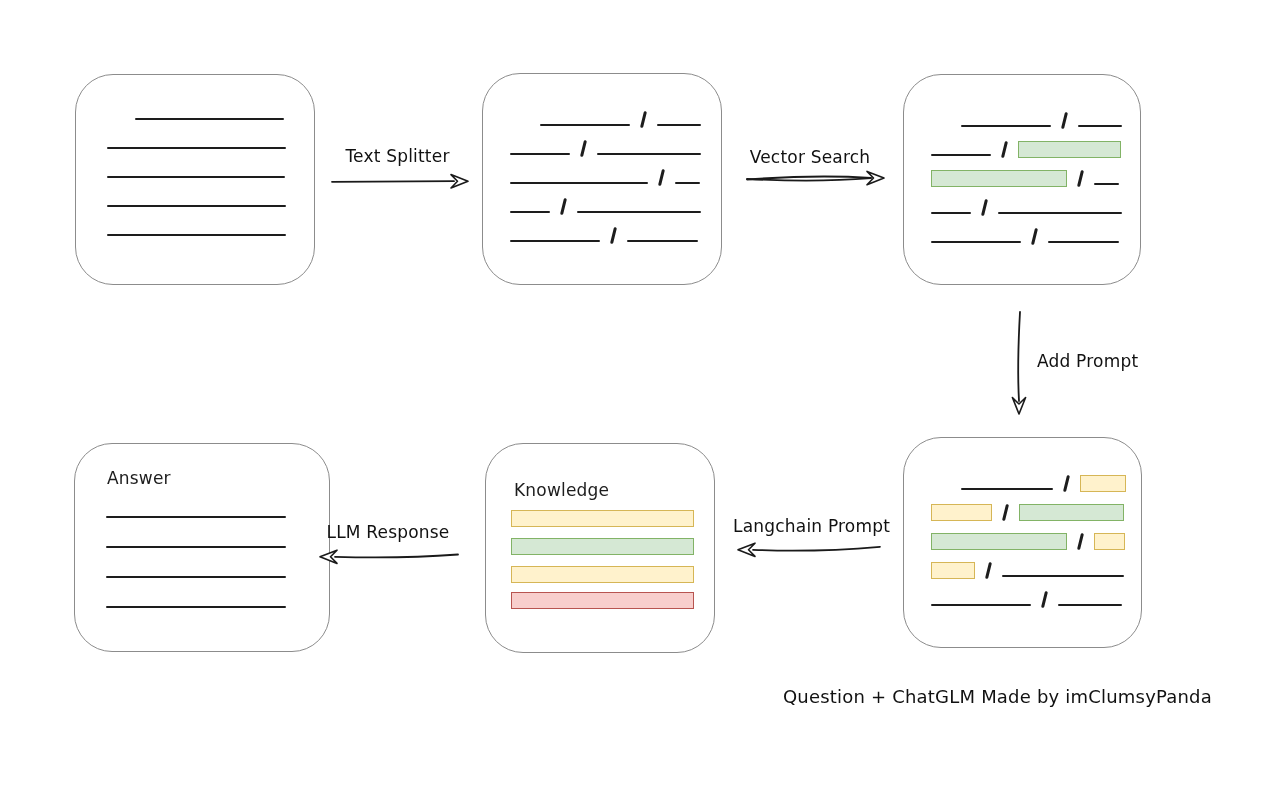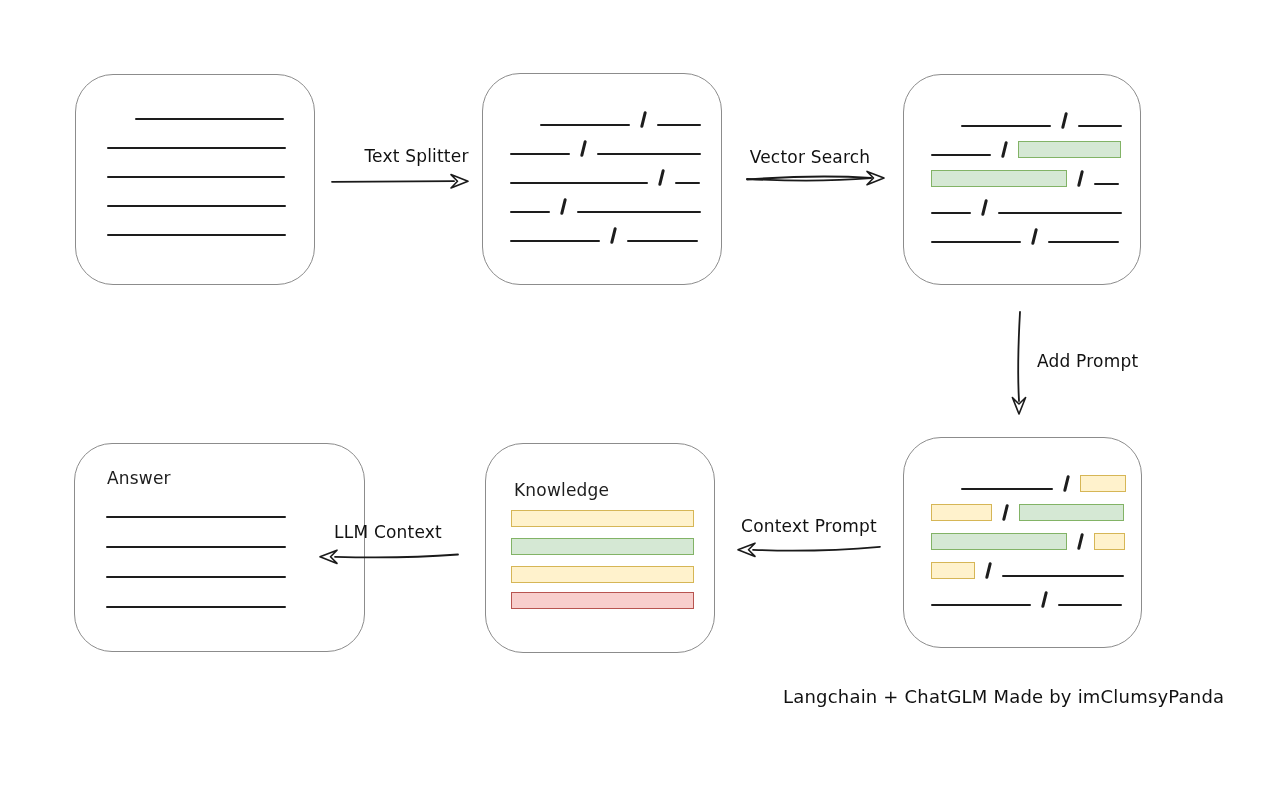--- a/index.html
+++ b/index.html
@@ -160,56 +160,56 @@
     <div class="pbar-stack">
         <div class="seg-bar pbar bar-yellow"></div>
         <div class="seg-bar pbar bar-green"></div>
         <div class="seg-bar pbar bar-yellow"></div>
       </div>
     <div class="pbar-stack" style="margin-top:9px">
         <div class="seg-bar pbar bar-red"></div>
       </div>
   </div>
 
-  <div class="box" style="left:74px;top:443px;width:291px;height:209px">
+  <div class="box" style="left:74px;top:443px;width:256px;height:209px">
     <div class="box-title ans-title">Answer</div>
     <div class="ans-lines">
         <div class="ans-line"></div>
         <div class="ans-line"></div>
         <div class="ans-line"></div>
         <div class="ans-line"></div>
       </div>
   </div>
 
-  <div class="arrow-label" style="left:344px;top:146px;width:145px">Text Splitter</div>
+  <div class="arrow-label" style="left:325px;top:146px;width:145px">Text Splitter</div>
   <svg class="arw" style="left:330px;top:170px" width="140" height="22">
     <path d="M2 11.8 L124 11.2"></path>
     <path class="head" d="M138 11.2 L121 4.6 L127.5 11.2 L121 18 Z"></path>
   </svg>
 
   <div class="arrow-label" style="left:740px;top:147px;width:140px">Vector Search</div>
   <svg class="arw" style="left:744px;top:166px" width="142" height="24">
     <path d="M3 13.5 Q70 8.5 127 11.8"></path>
     <path d="M3 13 Q72 16.5 127 12.2"></path>
     <path class="head" d="M140 12 L123 5.4 L129.5 12 L123 18.8 Z"></path>
   </svg>
 
   <div class="arrow-label" style="left:1037px;top:351px;width:110px;text-align:left">Add Prompt</div>
   <svg class="arw" style="left:1008px;top:310px" width="24" height="110">
     <path d="M12 2 Q9 55 11 91"></path>
     <path class="head" d="M11 104 L4.4 87.5 L11 94 L17.6 87.5 Z"></path>
   </svg>
 
-  <div class="arrow-label" style="left:733px;top:516px;width:152px">Context Prompt</div>
+  <div class="arrow-label" style="left:733px;top:516px;width:152px">Langchain Prompt</div>
   <svg class="arw" style="left:736px;top:538px" width="146" height="22">
     <path d="M144 8.8 Q78 14.5 17 11.8"></path>
     <path class="head" d="M2 11.8 L19 5.2 L12.5 11.8 L19 18.4 Z"></path>
   </svg>
 
-  <div class="arrow-label" style="left:318px;top:522px;width:140px">LLM Context</div>
+  <div class="arrow-label" style="left:318px;top:522px;width:140px">LLM Response</div>
   <svg class="arw" style="left:318px;top:545px" width="142" height="22">
     <path d="M140 9.5 Q82 13.8 17 11.8"></path>
     <path class="head" d="M2 11.8 L19 5.2 L12.5 11.8 L19 18.4 Z"></path>
   </svg>
 
-  <div class="caption">Langchain + ChatGLM Made by imClumsyPanda</div>
+  <div class="caption">Question + ChatGLM Made by imClumsyPanda</div>
 
 </div>
 
 </body></html>

